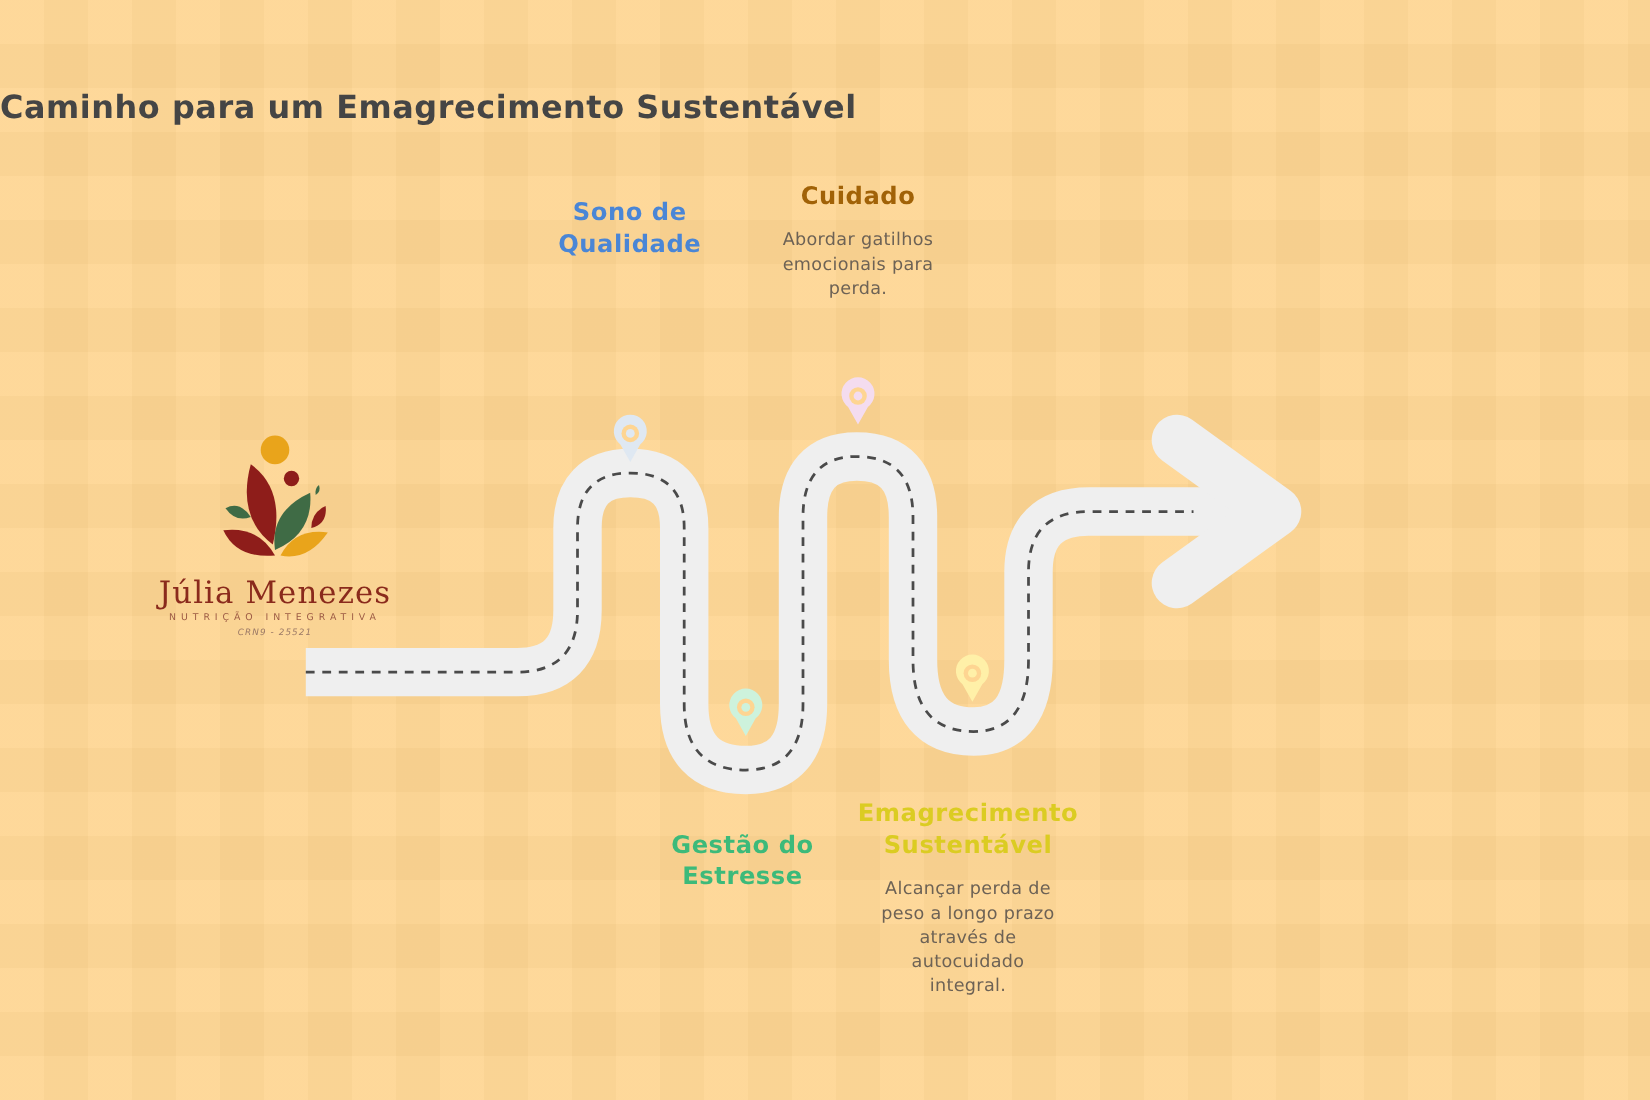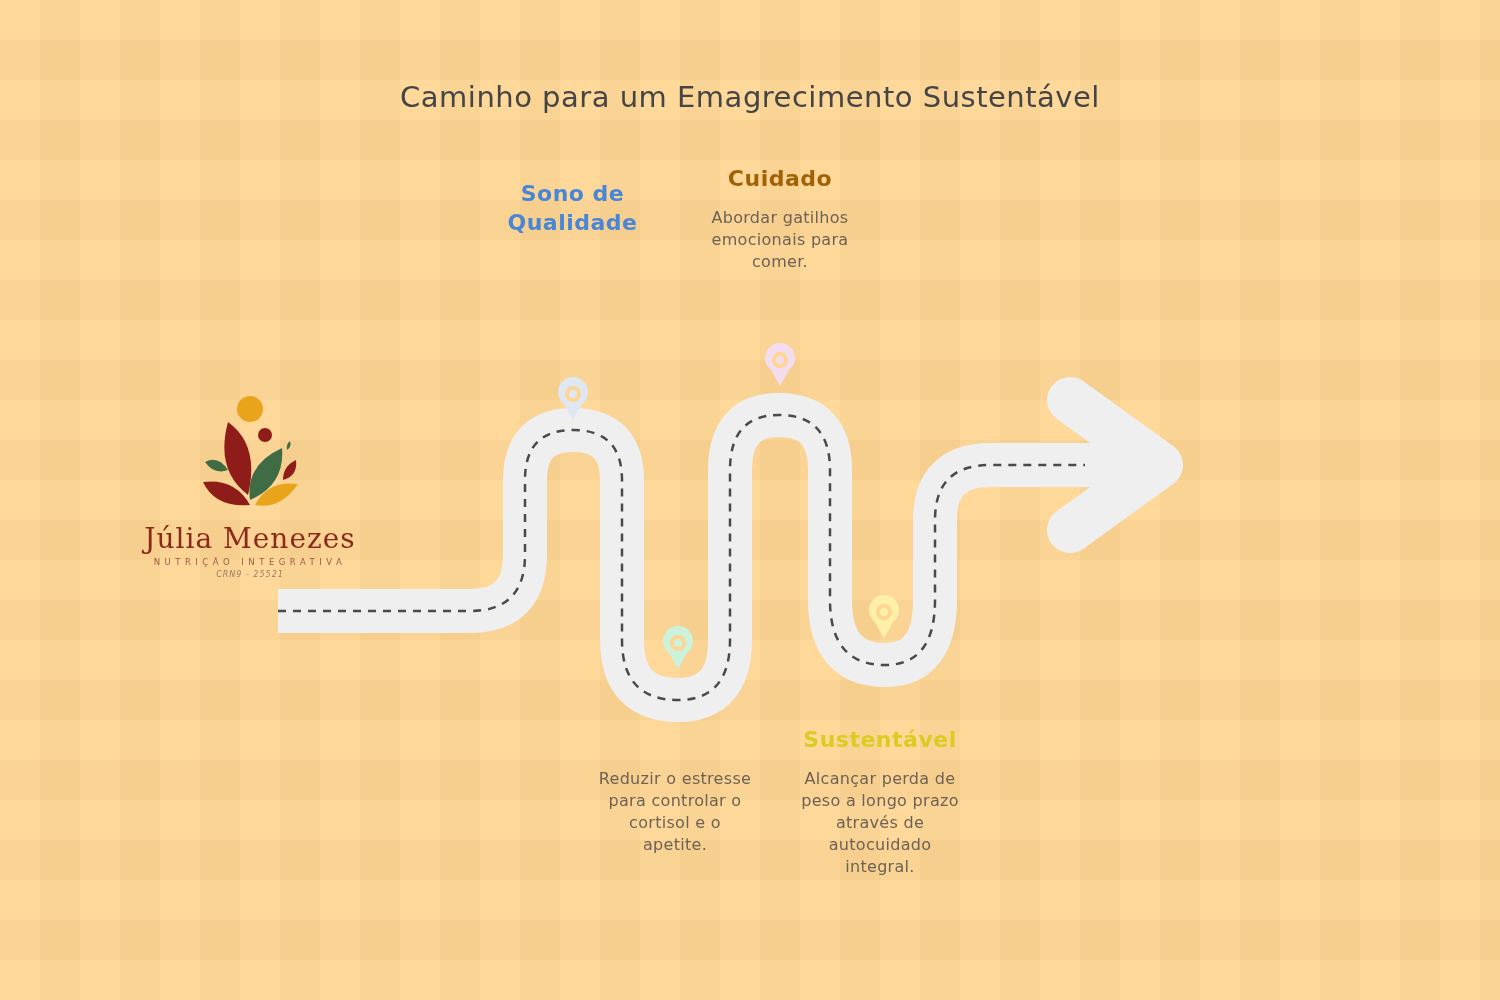--- a/index.html
+++ b/index.html
@@ -1,20 +1,20 @@
 <!DOCTYPE html>
 <html><head>
 <meta charset="utf-8">
 <style>
   html,body{margin:0;padding:0;}
   body{width:1500px;height:1000px;background:#fed592;position:relative;overflow:hidden;font-family:"DejaVu Sans",sans-serif;}
   .bg{position:absolute;inset:0;background:
     repeating-linear-gradient(0deg, rgba(255,255,255,0.04) 0 40px, rgba(0,0,0,0.015) 40px 80px),
     repeating-linear-gradient(90deg, rgba(255,255,255,0.04) 0 40px, rgba(0,0,0,0.015) 40px 80px);}
-  .title{position:absolute;left:0;width:1500px;top:80px;text-align:center;font-size:29px;font-weight:normal;color:#454545;letter-spacing:0.5px;}
+  .title{position:absolute;left:0;width:1500px;top:80px;text-align:left;font-size:29px;font-weight:bold;color:#454545;letter-spacing:0.5px;}
   .step{position:absolute;text-align:center;}
   .step .h{font-weight:bold;font-size:22px;line-height:29px;letter-spacing:0.5px;}
   .step .d{font-size:16px;line-height:22px;color:#6d6255;margin-top:14px;letter-spacing:0.3px;}
   svg{position:absolute;left:0;top:0;}
   .logo-name{position:absolute;left:140px;top:522px;width:220px;text-align:center;font-family:"DejaVu Serif",serif;font-size:28px;color:#8a2a1c;letter-spacing:1px;}
   .logo-sub{position:absolute;left:140px;top:557px;width:220px;text-align:center;font-size:8.5px;letter-spacing:4.5px;color:#9c5a44;}
   .logo-crn{position:absolute;left:140px;top:570px;width:220px;text-align:center;font-size:8px;letter-spacing:1px;color:#9c7a66;font-style:italic;}
 </style>
 </head>
 <body>
@@ -76,35 +76,34 @@
   </div>
 </div>
 
 <div class="step" style="left:675px;top:164px;width:210px;">
   <div class="h" style="color:#a16207;">
     <div>Cuidado</div>
   </div>
   <div class="d">
     <div>Abordar gatilhos</div>
     <div>emocionais para</div>
-    <div>comer.</div>
+    <div>perda.</div>
   </div>
 </div>
 
 <div class="step" style="left:570px;top:754px;width:210px;">
-  <div class="d">
-    <div>Reduzir o estresse</div>
-    <div>para controlar o</div>
-    <div>cortisol e o</div>
-    <div>apetite.</div>
+  <div class="h" style="color:#3cba7a;">
+    <div>Gestão do</div>
+    <div>Estresse</div>
   </div>
 </div>
 
 <div class="step" style="left:770px;top:725px;width:220px;">
   <div class="h" style="color:#dbcc22;">
+    <div>Emagrecimento</div>
     <div>Sustentável</div>
   </div>
   <div class="d">
     <div>Alcançar perda de</div>
     <div>peso a longo prazo</div>
     <div>através de</div>
     <div>autocuidado</div>
     <div>integral.</div>
   </div>
 </div>

